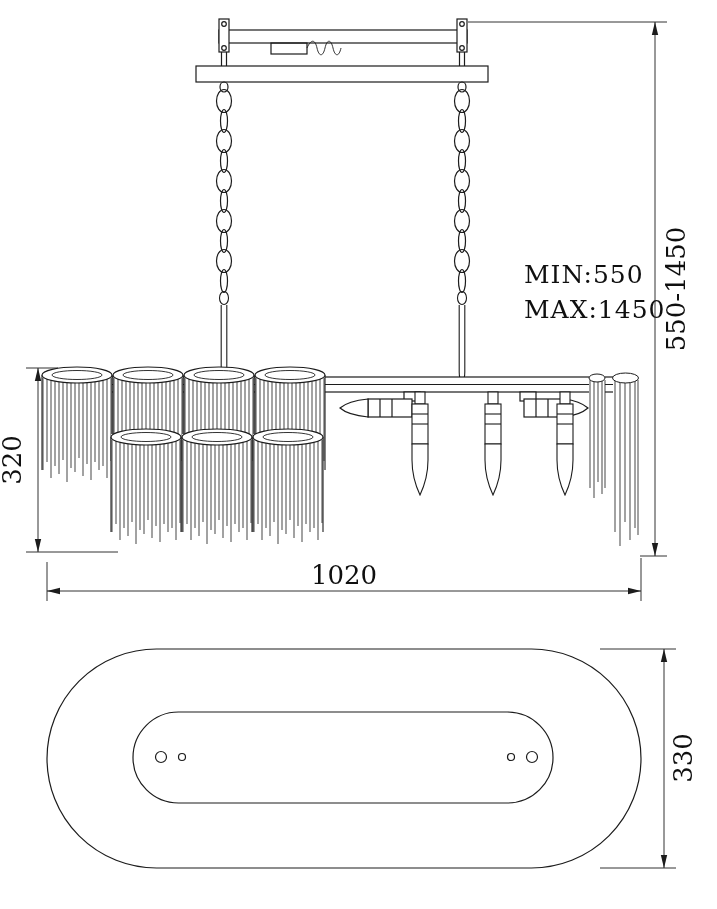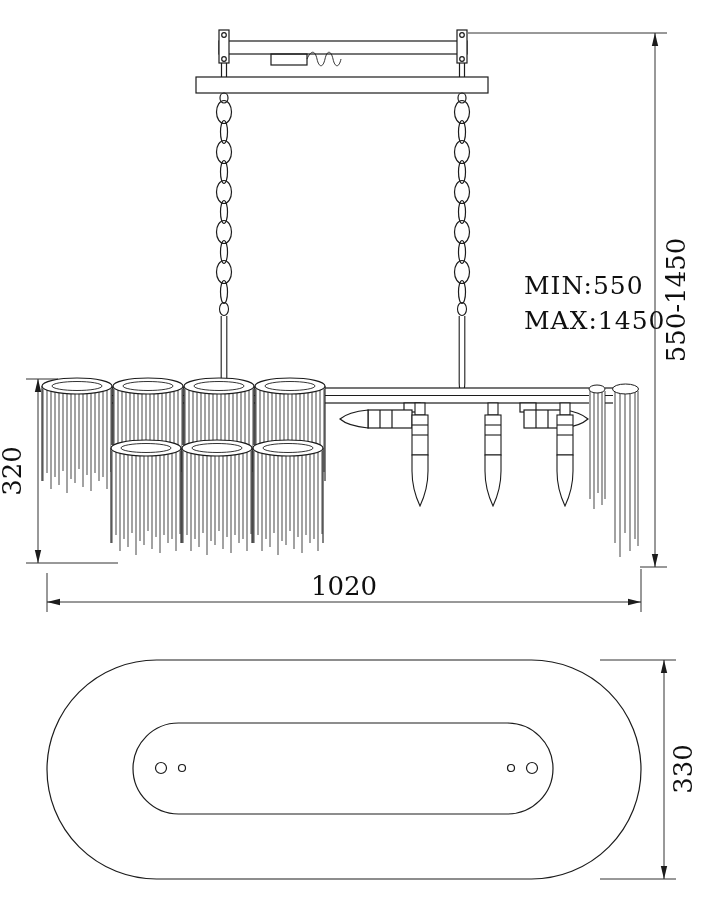--- a/index.html
+++ b/index.html
@@ -1,18 +1,18 @@
 <!DOCTYPE html>
 <html><head>
 <meta charset="utf-8">
 <style>
   * { margin:0; padding:0; box-sizing:border-box; }
   html,body { background:#ffffff; }
   body { width:717px; height:909px; overflow:hidden; }
-  .canvas { position:relative; width:717px; height:680px; background:#fff;margin-top:11px; }
+  .canvas { position:relative; width:717px; height:680px; background:#fff; }
   svg { display:block; }
   .ln   { stroke:#1c1c1c; fill:none; stroke-width:1.2; }
   .lnf  { stroke:#1c1c1c; fill:#ffffff; stroke-width:1.2; }
   .dim  { stroke:#1c1c1c; fill:none; stroke-width:0.9; }
   .dim-text { font-family:"DejaVu Serif", serif; font-size:26px; fill:#0f0f0f; }
   .lbl-text { font-family:"DejaVu Serif", serif; font-size:25px; fill:#0f0f0f; letter-spacing:1px; }
 </style>
 </head>
 <body>
 

